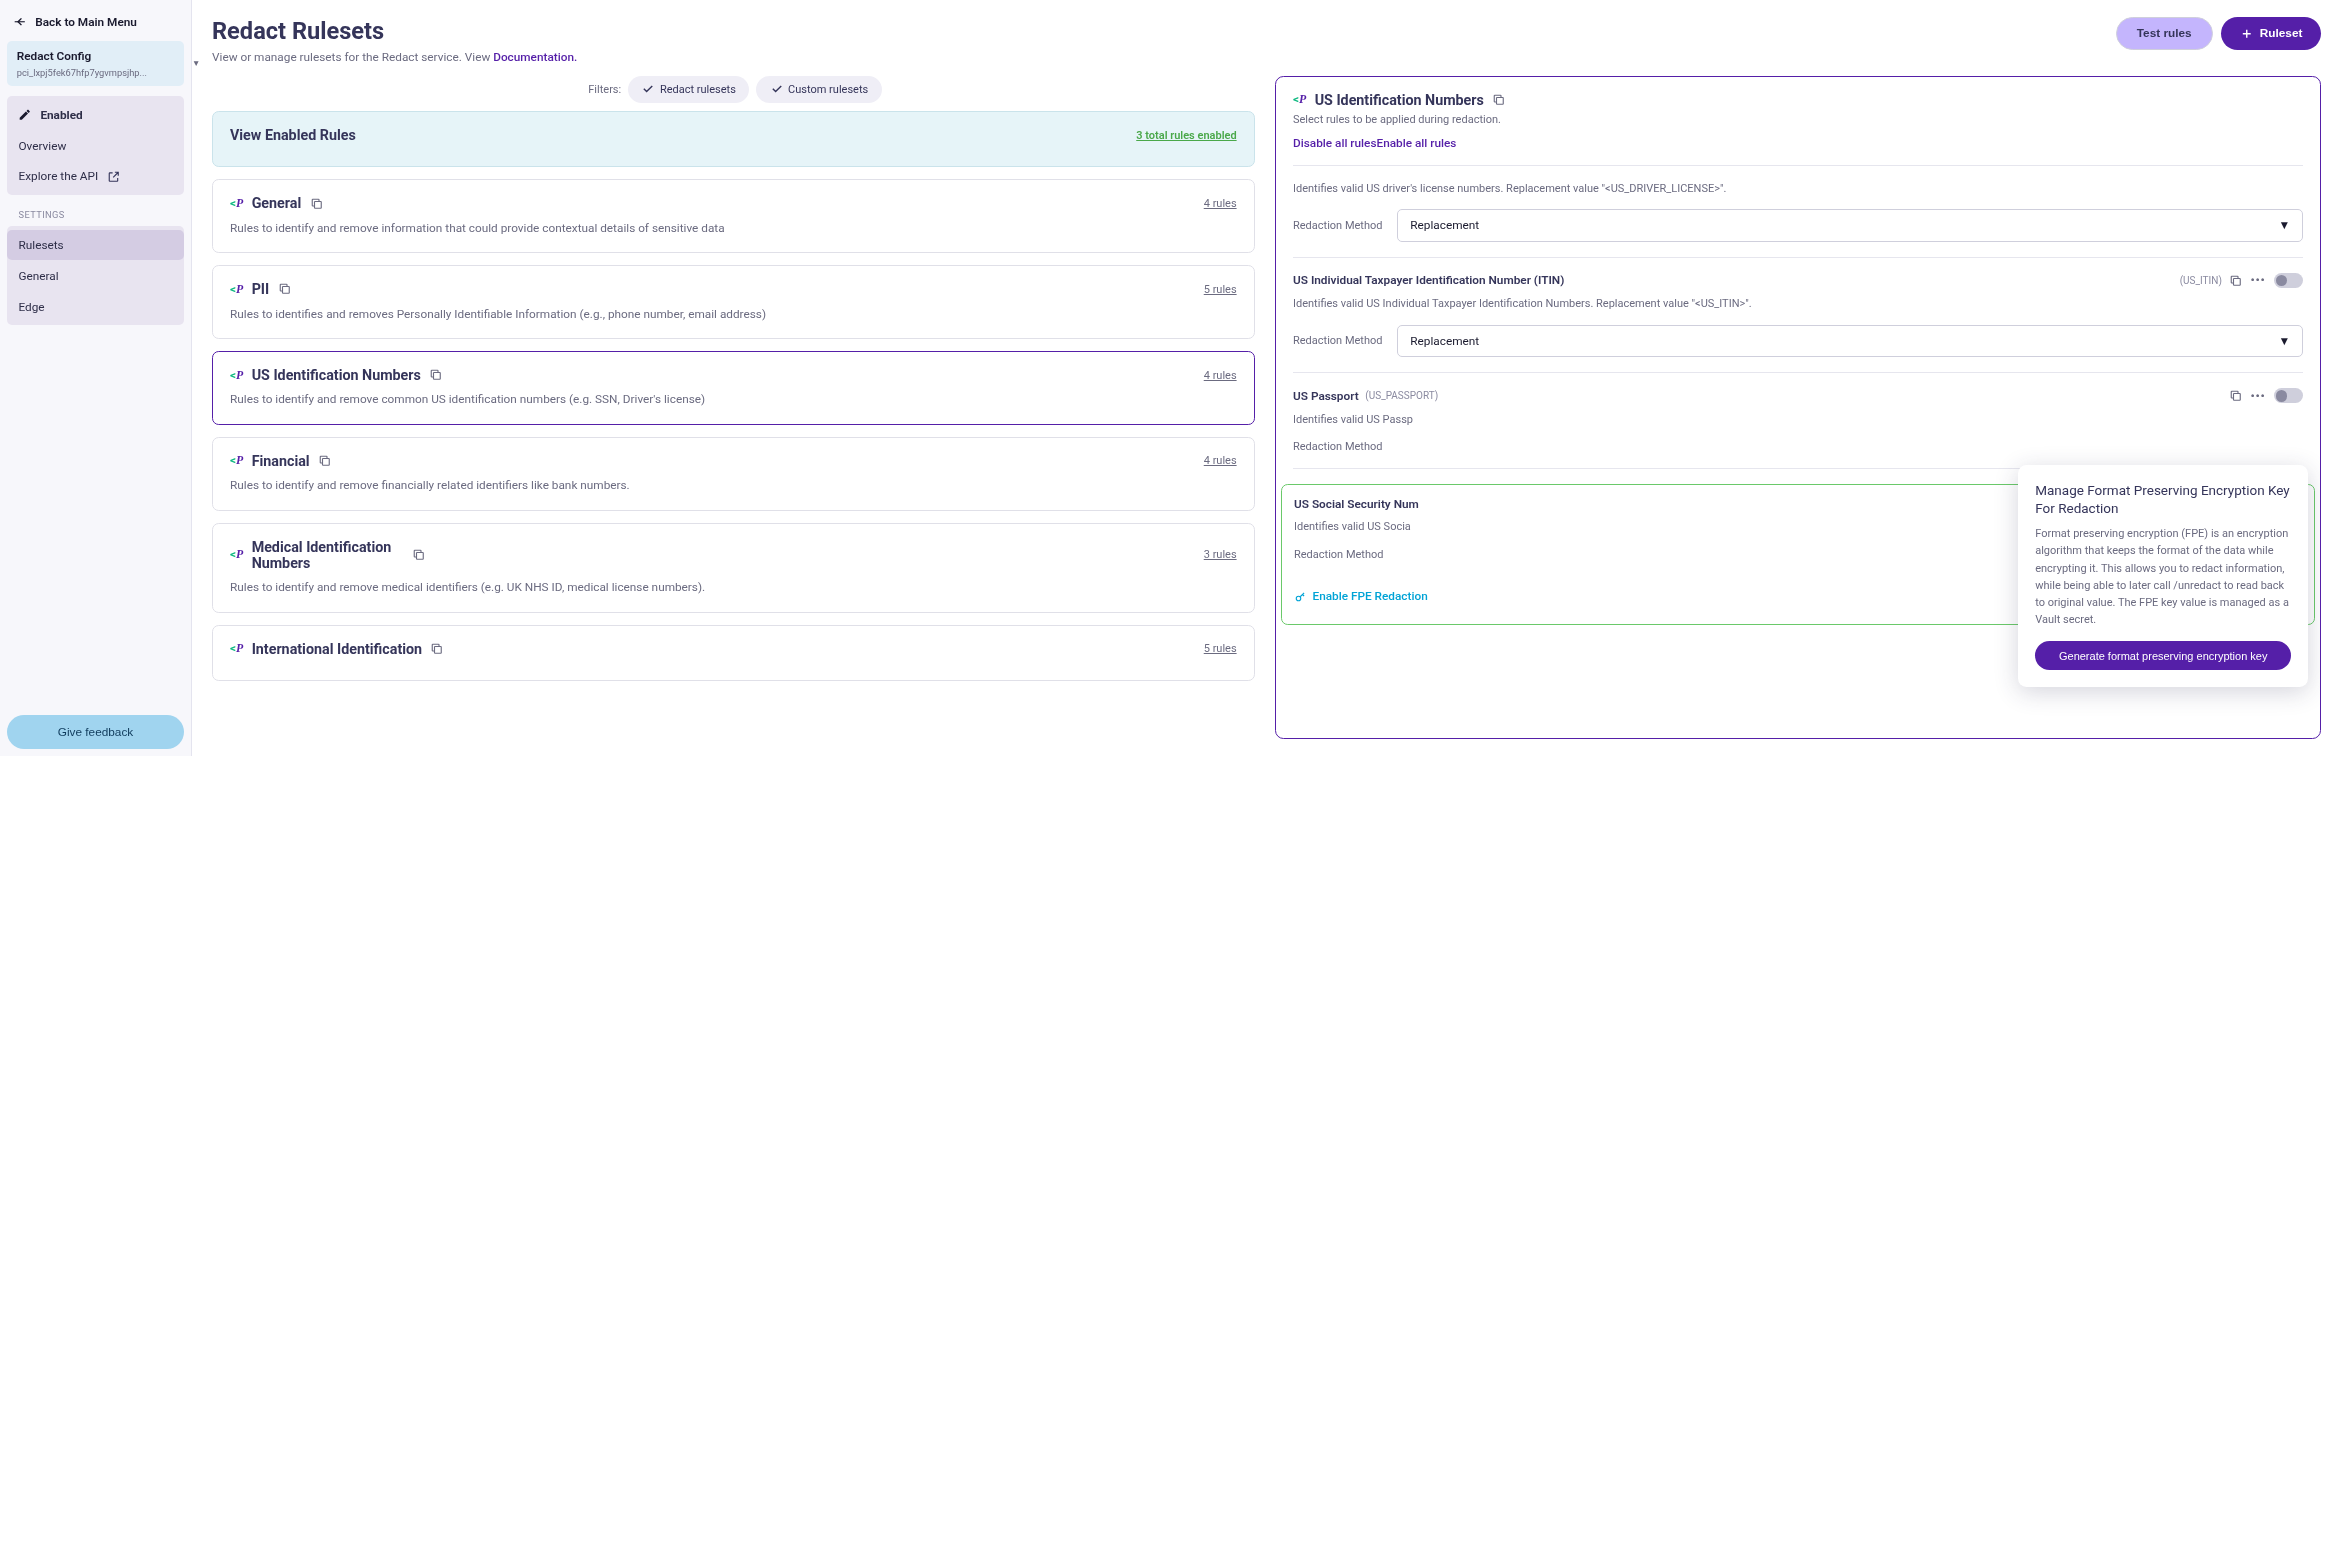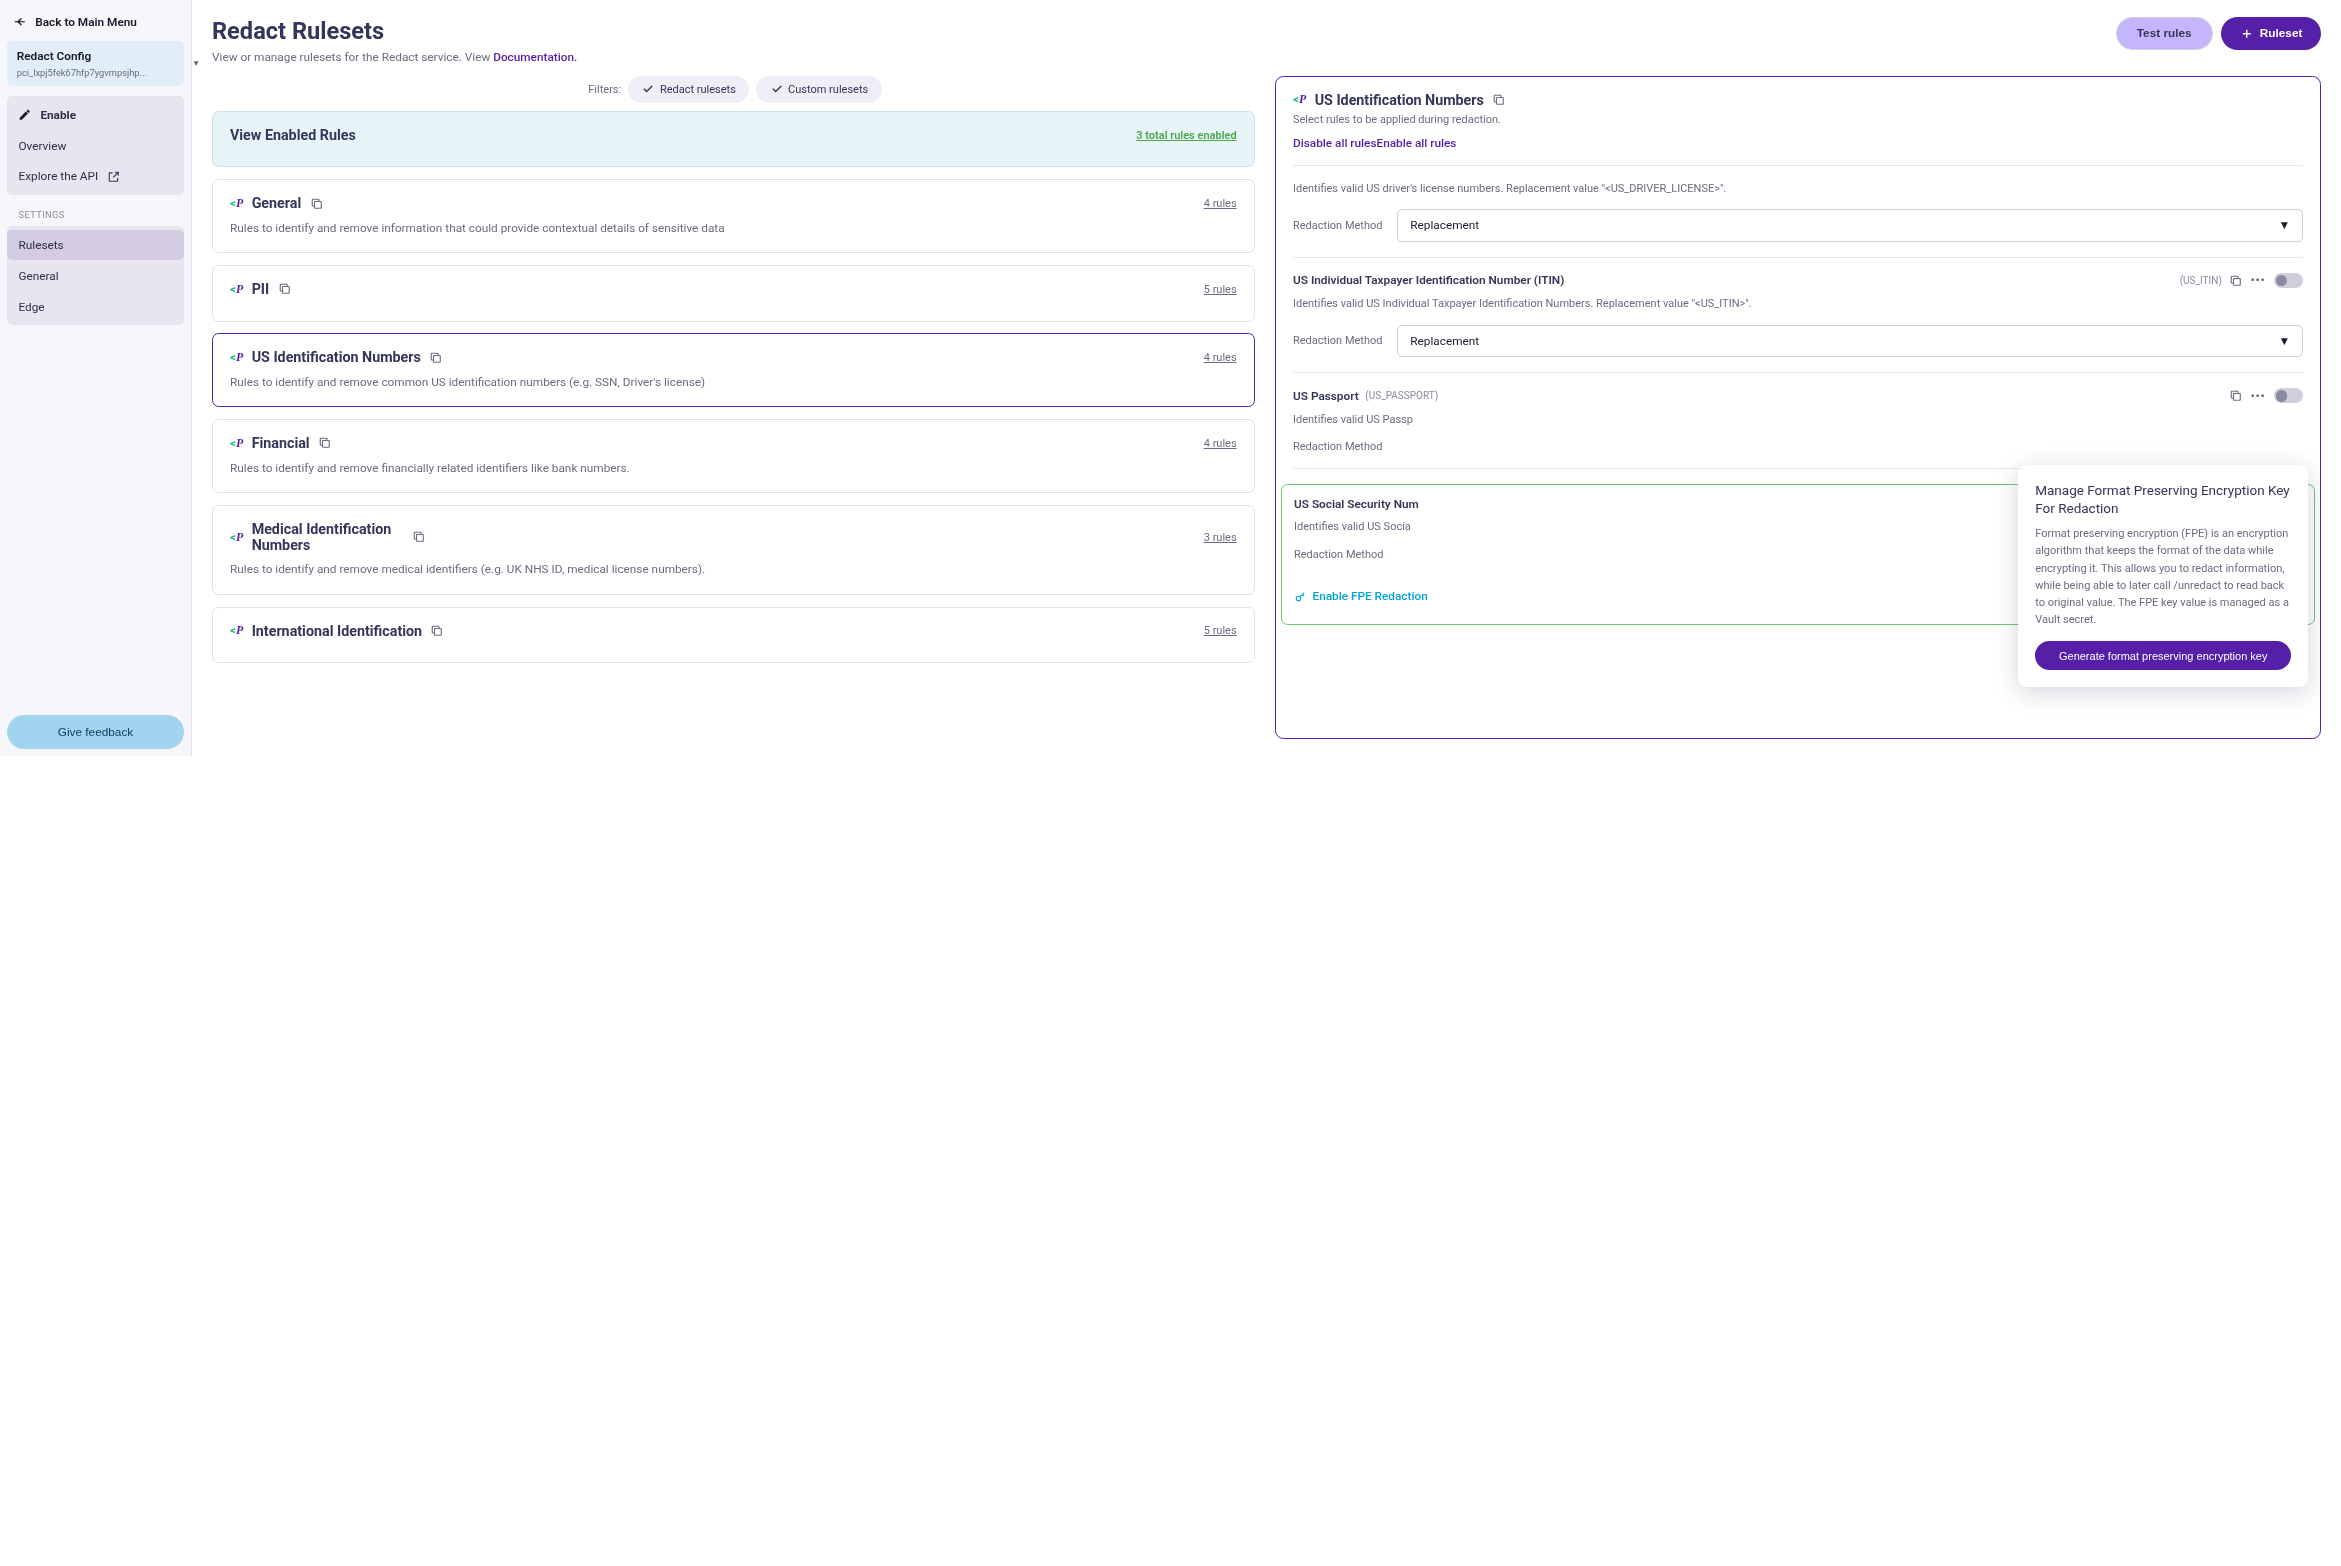--- a/index.html
+++ b/index.html
@@ -109,21 +109,21 @@
       <div class="label">Redact Config</div>
       <div class="id">pci_lxpj5fek67hfp7ygvmpsjhp...</div>
     </div>
     <span class="caret-down">▼</span>
   </div>
   <div class="nav-block">
     <div class="nav-item redact">
       <svg class="i" viewBox="0 0 24 24" fill="#1a1a2e">
           <path d="M3 17.25V21h3.75L17.81 9.94l-3.75-3.75L3 17.25zM20.71 7.04a1 1 0 000-1.41l-2.34-2.34a1 1 0 00-1.41 0l-1.83 1.83 3.75 3.75 1.83-1.83z"></path>
         </svg>
-      <span>Enable</span>
+      <span>Enabled</span>
     </div>
     <div class="nav-item sub">
       <span>Overview</span>
     </div>
     <div class="nav-item sub">
       <span>Explore the API</span>
       <svg class="i" viewBox="0 0 24 24" fill="none" stroke="#35355a" stroke-width="2">
           <path d="M14 4h6v6M20 4l-9 9M19 14v5a1 1 0 01-1 1H5a1 1 0 01-1-1V6a1 1 0 011-1h5"></path>
         </svg>
     </div>
@@ -214,20 +214,21 @@
                 <span class="card-title">PII</span>
                 <span class="copy-icon">
                     <svg class="i" viewBox="0 0 24 24" fill="none" stroke="#6b6b80" stroke-width="2">
                       <rect x="8" y="8" width="12" height="12" rx="1"></rect>
                       <path d="M16 8V5a1 1 0 00-1-1H5a1 1 0 00-1 1v10a1 1 0 001 1h3"></path>
                     </svg>
                   </span>
               </div>
               <span class="card-count">5 rules</span>
             </div>
+            <div class="card-desc">Rules to identifies and removes Personally Identifiable Information (e.g., phone number, email address)</div>
           </div>
 
           <div class="card selected">
             <div class="card-head">
               <div class="card-title-group">
                 <span class="icon-tag icon-tag-p"></span>
                 <span class="card-title">US Identification Numbers</span>
                 <span class="copy-icon">
                     <svg class="i" viewBox="0 0 24 24" fill="none" stroke="#6b6b80" stroke-width="2">
                       <rect x="8" y="8" width="12" height="12" rx="1"></rect>

